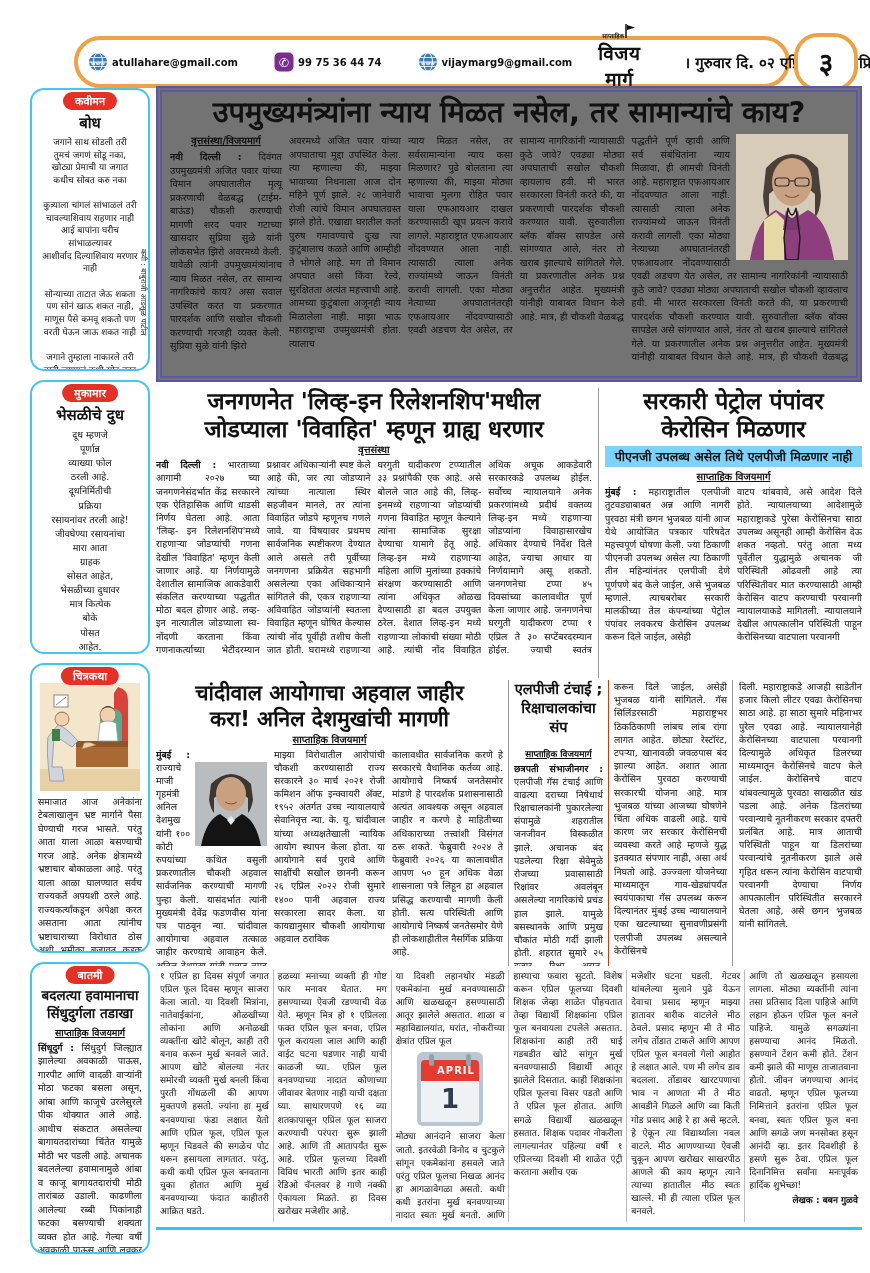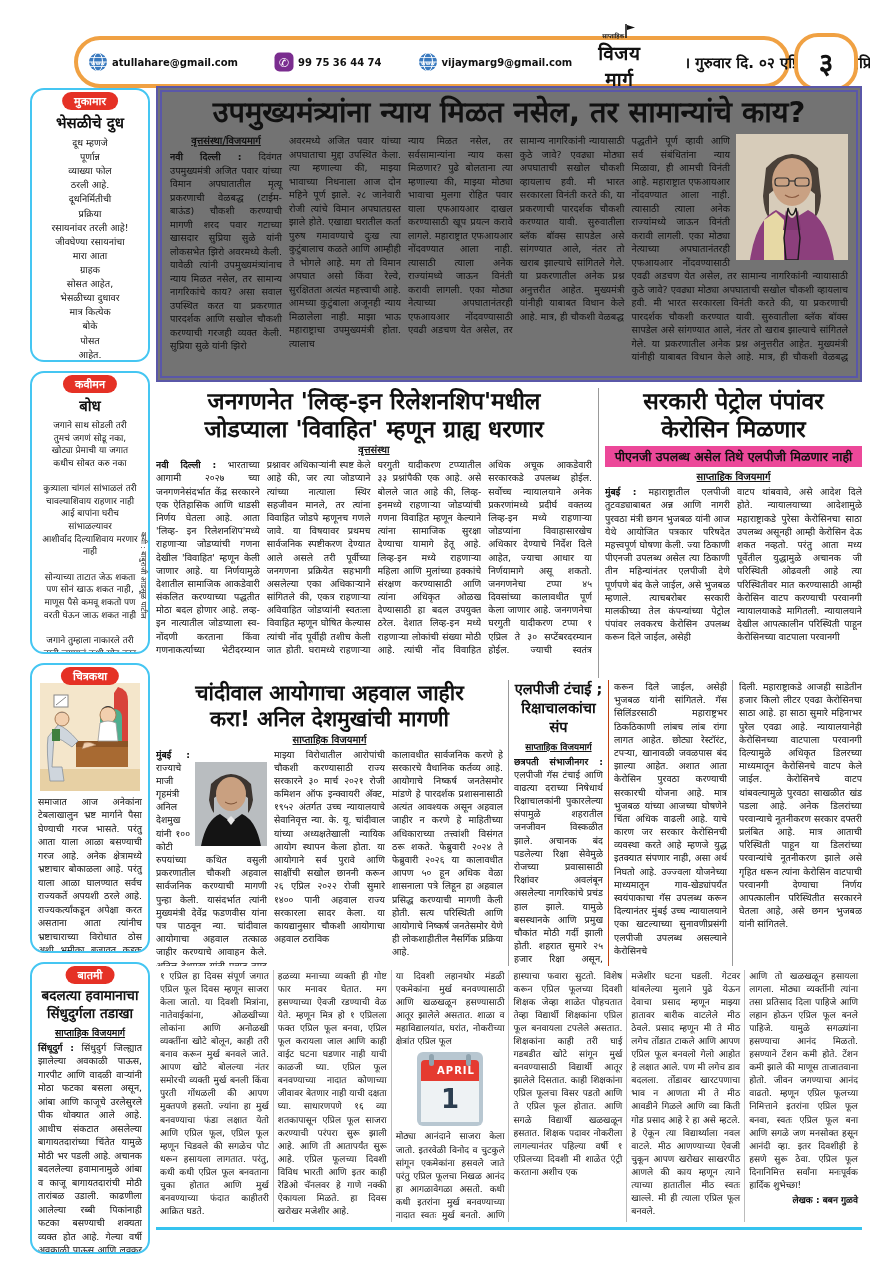--- a/index.html
+++ b/index.html
@@ -53,28 +53,28 @@
   .dateline { font-weight: bold; }
   .photo-r { float: right; margin: 0 0 3px 6px; }
 
   .r2 { display: flex; height: 290px; overflow: hidden; margin-top: 6px; }
   .census { width: 442px; padding-right: 6px; }
   .census-headline { font-size: 23px; font-weight: bold; text-align: center; line-height: 1.2; white-space: pre-line; }
   .cols { display: flex; gap: 7px; font-size: 9.3px; line-height: 1.42; text-align: justify; overflow: hidden; }
   .cols > div { flex: 1; overflow: hidden; }
   .ker { flex: 1; border-left: 1px solid #999; padding-left: 6px; }
   .ker-headline { font-size: 23px; font-weight: bold; text-align: center; line-height: 1.2; white-space: pre-line; }
-  .ker-subhead { background: #ec4899; font-size: 12.5px; font-weight: bold; text-align: center;
+  .ker-subhead { background: #7dd3fc; font-size: 12.5px; font-weight: bold; text-align: center;
     padding: 2px 2px; margin: 3px 0; }
 
   .r3 { display: flex; height: 286px; overflow: hidden; margin-top: 2px; }
   .chd { width: 352px; padding-right: 5px; }
   .chd-headline { font-size: 21px; font-weight: bold; text-align: center; line-height: 1.25; white-space: pre-line; }
   .lpgc { width: 100px; border-left: 1px solid #999; padding: 0 5px; }
-  .lpg-headline { font-size: 14.5px; font-weight: bold; text-align: center; line-height: 1.3; white-space: pre-line; margin-bottom: 4px; }
+  .lpg-headline { font-size: 14.5px; font-weight: bold; text-align: center; line-height: 1.3; white-space: pre-line; margin-bottom: 11px; }
   .cma { width: 124px; border-left: 1px solid #c2410c; padding: 0 5px; }
   .cmb { flex: 1; border-left: 1px solid #999; padding-left: 6px; }
   .smalltext { font-size: 9.3px; line-height: 1.42; text-align: justify; overflow: hidden; }
 
   .april { margin-top: 4px; }
   .april-headline { font-size: 33px; font-weight: bold; text-align: center; line-height: 1.1; }
   .cols6 { display: flex; height: 252px; overflow: hidden; margin-top: 4px;
     font-size: 9px; line-height: 1.45; text-align: justify; }
   .acol { flex: 1; padding: 0 4px; overflow: hidden; }
   .acol + .acol { border-left: 1px solid #bbb; }
@@ -147,65 +147,65 @@
           <rect x="9" y="14" width="2.4" height="2"></rect>
           <rect x="13" y="14" width="2.4" height="2"></rect>
         </g>
       </svg>
     <span class="header-date">। गुरुवार दि. ०२ एप्रिल ते ०८ एप्रिल २०२६</span>
   </div>
   <div class="page-num-box">३</div>
 
   <div class="sidebar">
 
+    <div class="side-box" style="height:283px;">
+      <span class="side-tab">कवीमन</span>
+      <div class="side-title">बोध</div>
+      <div class="side-poem" style="font-size:8.9px; line-height:1.42;">जगाने साथ सोडली तरी
+तुमचं जगणं सोडू नका,
+खोट्या प्रेमाची या जगात
+कधीच सोबत करु नका
+
+कुत्र्याला चांगलं सांभाळलं तरी
+चावल्याशिवाय राहणार नाही
+आई बापांना घरीच सांभाळल्यावर
+आशीर्वाद दिल्याशिवाय मरणार नाही
+
+सोन्याच्या ताटात जेऊ शकता
+पण सोनं खाऊ शकत नाही,
+माणूस पैसे कमवू शकतो पण
+वरती घेऊन जाऊ शकत नाही
+
+जगाने तुम्हाला नाकारले तरी
+तुम्ही जगायचं कधी सोडू नका
+मानव जन्म पुन्हा मिळणार नाही
+फुकट वाया ती घालवू नका</div>
+      <span class="v-credit">कवी : बाबुराजी आडसूळ पाटील</span>
+    </div>
+
     <div class="side-box" style="height:274px;">
       <span class="side-tab">मुकामार</span>
       <div class="side-title">भेसळीचे दुध</div>
       <div class="side-poem" style="font-size:9.4px;">दूध म्हणजे
 पूर्णान्न
 व्याख्या फोल
 ठरली आहे.
 दूधनिर्मितीची
 प्रक्रिया
 रसायनांवर तरली आहे!
 जीवघेण्या रसायनांचा
 मारा आता
 ग्राहक
 सोसत आहेत,
 भेसळीच्या दुधावर
 मात्र कित्येक
 बोके
 पोसत
 आहेत.</div>
 
-    </div>
-
-    <div class="side-box" style="height:283px;">
-      <span class="side-tab">कवीमन</span>
-      <div class="side-title">बोध</div>
-      <div class="side-poem" style="font-size:8.9px; line-height:1.42;">जगाने साथ सोडली तरी
-तुमचं जगणं सोडू नका,
-खोट्या प्रेमाची या जगात
-कधीच सोबत करु नका
-
-कुत्र्याला चांगलं सांभाळलं तरी
-चावल्याशिवाय राहणार नाही
-आई बापांना घरीच सांभाळल्यावर
-आशीर्वाद दिल्याशिवाय मरणार नाही
-
-सोन्याच्या ताटात जेऊ शकता
-पण सोनं खाऊ शकत नाही,
-माणूस पैसे कमवू शकतो पण
-वरती घेऊन जाऊ शकत नाही
-
-जगाने तुम्हाला नाकारले तरी
-तुम्ही जगायचं कधी सोडू नका
-मानव जन्म पुन्हा मिळणार नाही
-फुकट वाया ती घालवू नका</div>
-      <span class="v-credit">कवी : बाबुराजी आडसूळ पाटील</span>
     </div>
 
     <div class="side-box" style="height:290px;">
       <span class="side-tab">चित्रकथा</span>
       <div class="cartoon-wrap">
         <svg width="100" height="108" viewBox="0 0 100 108">
             <rect width="100" height="108" fill="#f4e6cb"></rect>
             <rect y="86" width="100" height="22" fill="#e7d0a4"></rect>
             <path d="M78 4 q10 2 10 14 l0 50 q0 6 -8 6 l-6 0 0 -64 z" fill="#d8423a"></path>
             <rect x="60" y="26" width="22" height="44" rx="8" fill="#4fae8e"></rect>

